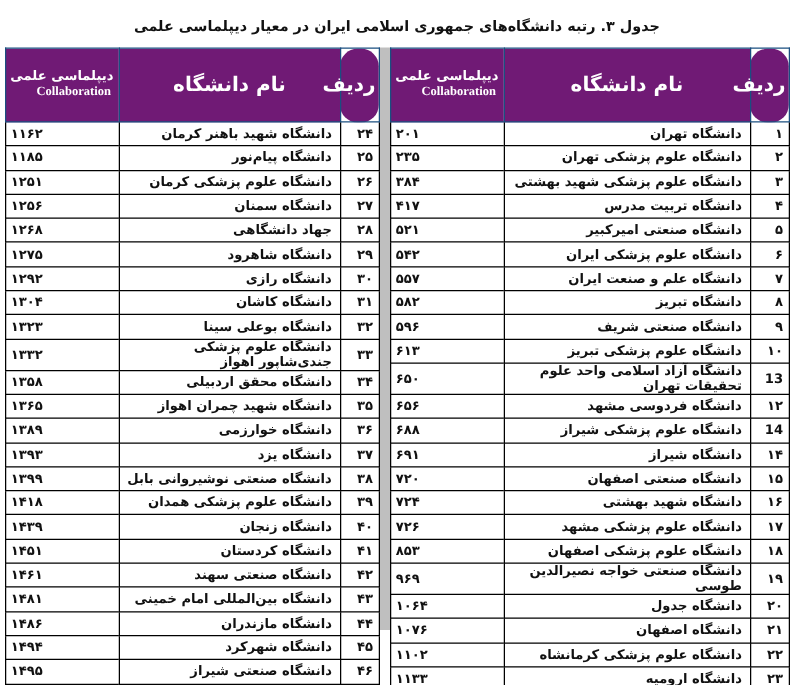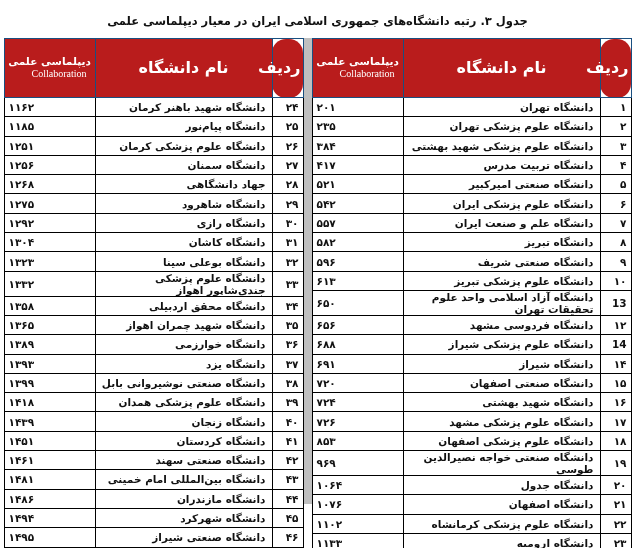--- a/index.html
+++ b/index.html
@@ -53,40 +53,40 @@
     background: #ffffff;
   }
   .gap-col .gap-bar {
     width: 8px;
     margin: 0 auto;
     background: #bfbfbf;
     height: 466px;
   }
 
   th {
-    background: #b91c1c;
+    background: #701a75;
     color: #ffffff;
     font-weight: bold;
     border: 1px solid #1a4f80;
     padding: 6px 2px;
     text-align: center;
     vertical-align: middle;
     height: 46px;
     line-height: 1.25;
   }
   th .fa-head {
     display: block;
     font-size: 10.5px;
     font-weight: bold;
   }
   th .en-head {
     display: block;
     font-family: "Liberation Serif", "DejaVu Serif", serif;
     font-size: 10px;
-    font-weight: normal;
+    font-weight: bold;
     direction: ltr;
     margin-left: 19px;
   }
   td {
     border: 1px solid #000000;
     height: 18.3px;
     padding: 0 4px;
     font-size: 10.5px;
     font-weight: bold;
     vertical-align: middle;

